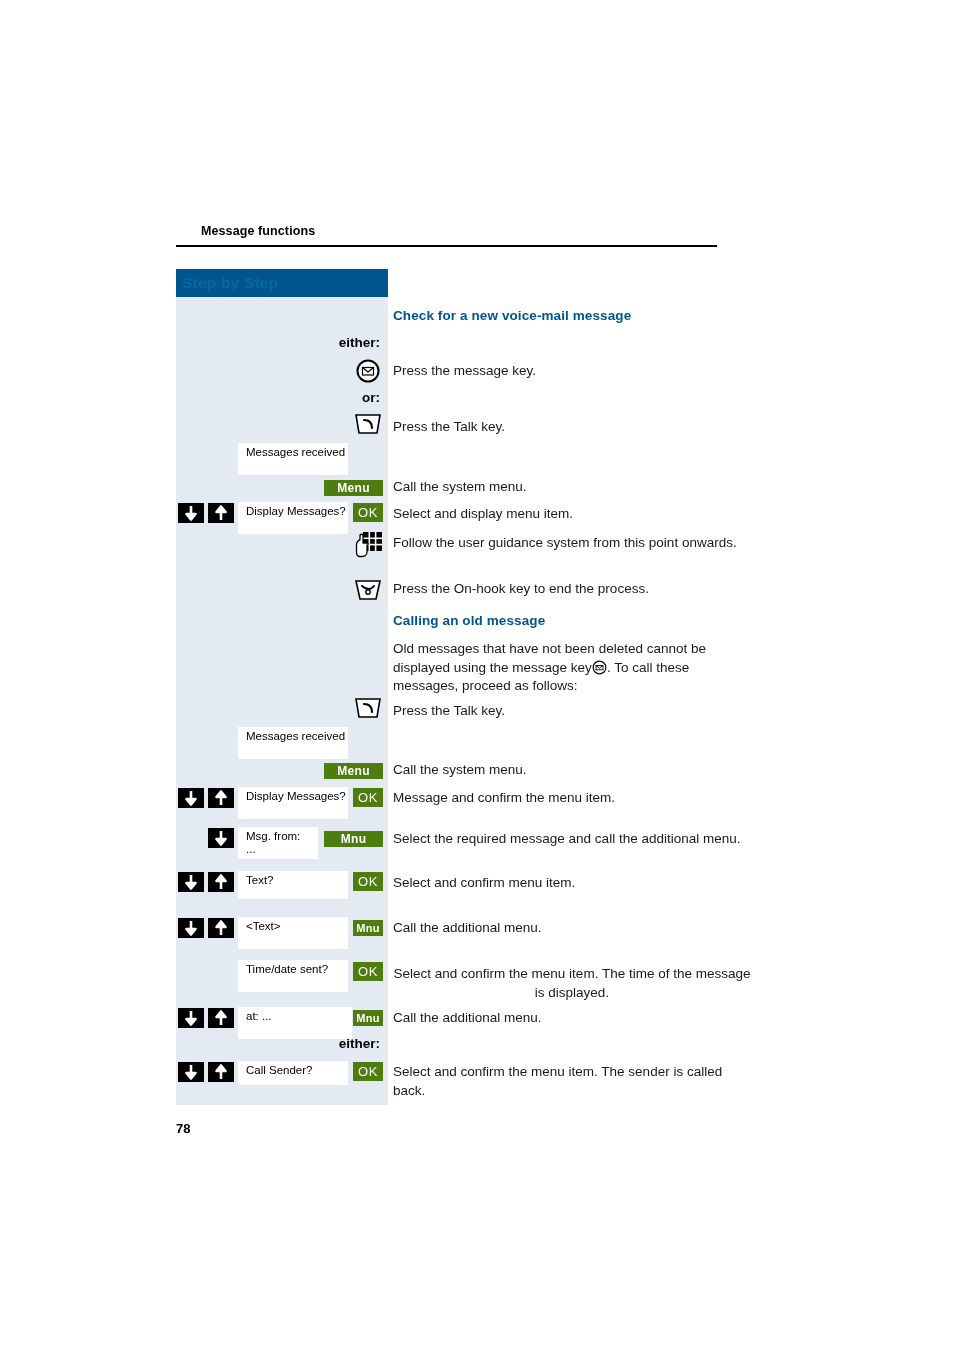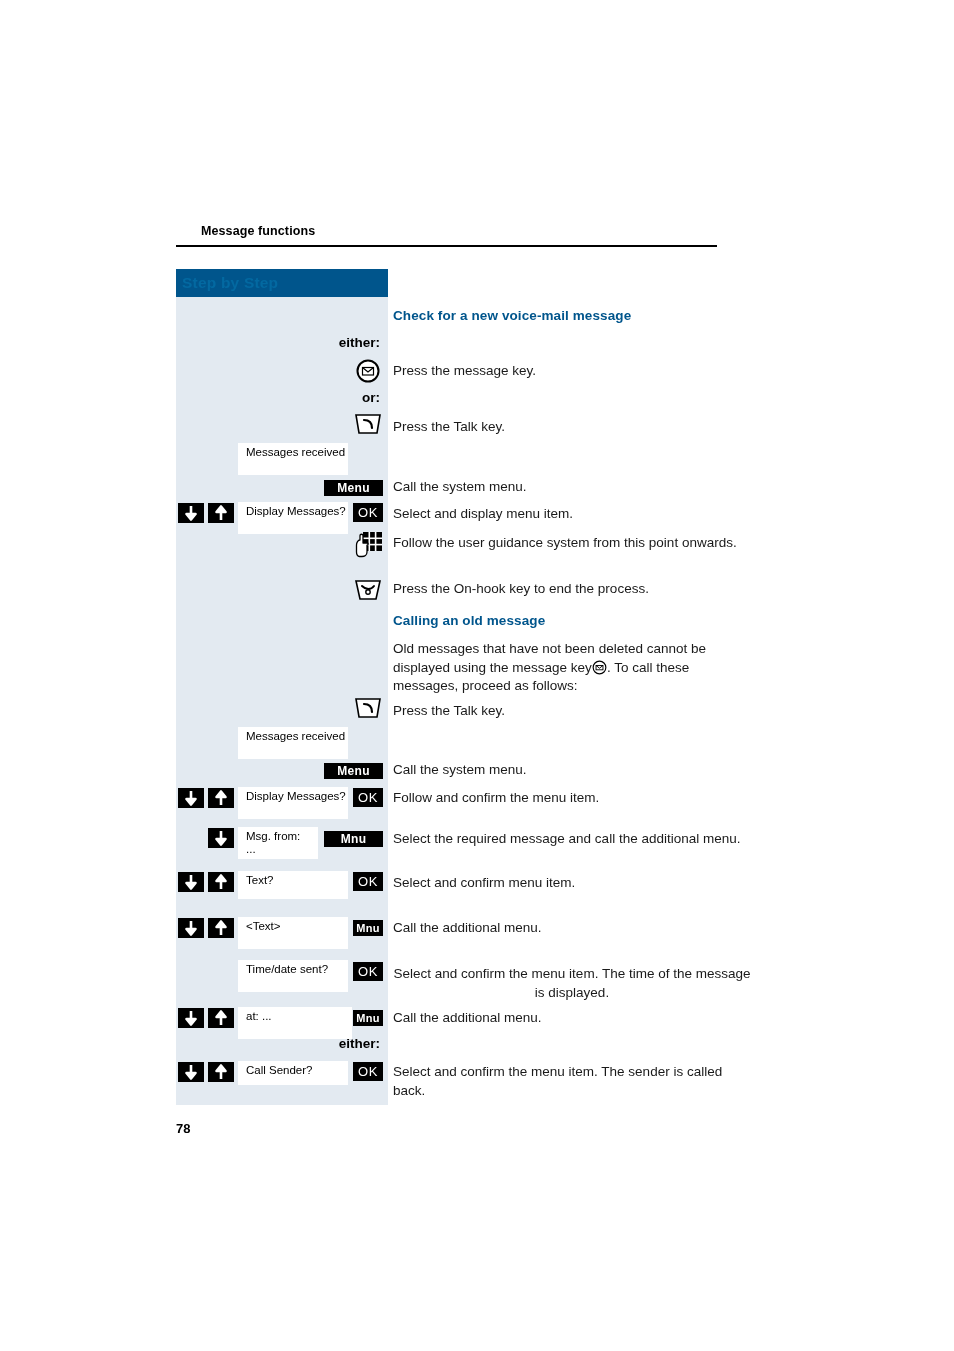--- a/index.html
+++ b/index.html
@@ -102,21 +102,21 @@
     line-height: 13px;
     color: #000;
     white-space: nowrap;
   }
   .display-line.l1 { top: 3px; }
   .display-line.l2 { top: 16px; }
 
   
   .softkey {
     position: absolute;
-    background: #000000;
+    background: #4d7c0f;
     color: #ffffff;
     font-size: 12px;
     font-weight: bold;
     text-align: center;
     letter-spacing: 0.3px;
     box-sizing: border-box;
   }
   .softkey.ok {
     font-size: 13px;
     font-weight: normal;
@@ -271,21 +271,21 @@
   <svg width="26" height="20" viewBox="0 0 26 20">
     <rect x="0" y="0" width="26" height="20" fill="#000"></rect>
     <path d="M13,17 L13,8 M8.5,9 L13,3.5 L17.5,9 Z" fill="#fff" stroke="#fff" stroke-width="2.6" stroke-linejoin="round"></path>
   </svg>
 </div>
 <div class="display-box" style="left:238px; top:787px; width:110px; height:32px;">
   <div class="display-line l1">Display Messages?</div>
   <div class="display-line l2"></div>
 </div>
 <div class="softkey ok" style="left:353px; top:788px; width:30px; height:19px; line-height:19px;">OK</div>
-<div class="body-text" style="left:393px; top:789px;">Follow and confirm the menu item.</div>
+<div class="body-text" style="left:393px; top:789px;">Message and confirm the menu item.</div>
 
 <div class="arrow-key" style="left:208px; top:828px;">
   <svg width="26" height="20" viewBox="0 0 26 20">
     <rect x="0" y="0" width="26" height="20" fill="#000"></rect>
     <path d="M13,3 L13,12 M8.5,11 L13,16.5 L17.5,11 Z" fill="#fff" stroke="#fff" stroke-width="2.6" stroke-linejoin="round"></path>
   </svg>
 </div>
 <div class="display-box" style="left:238px; top:827px; width:80px; height:32px;">
   <div class="display-line l1">Msg. from:</div>
   <div class="display-line l2">...</div>

